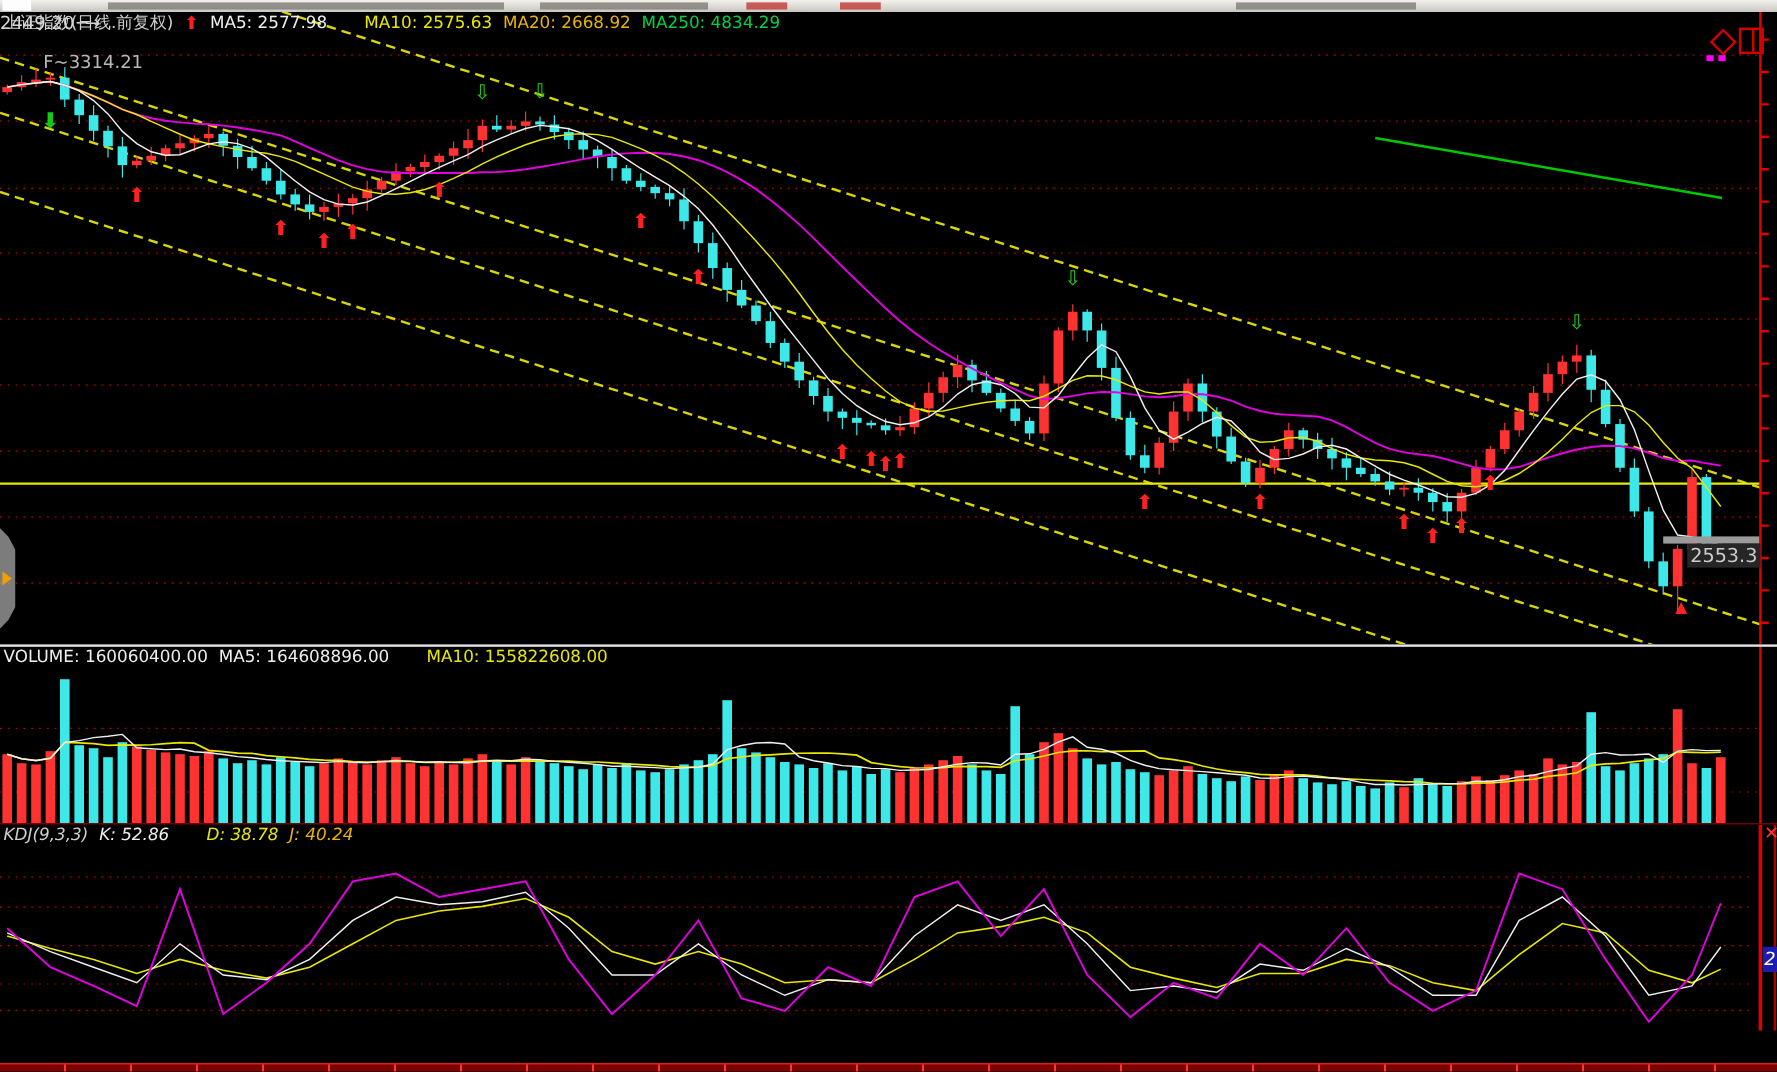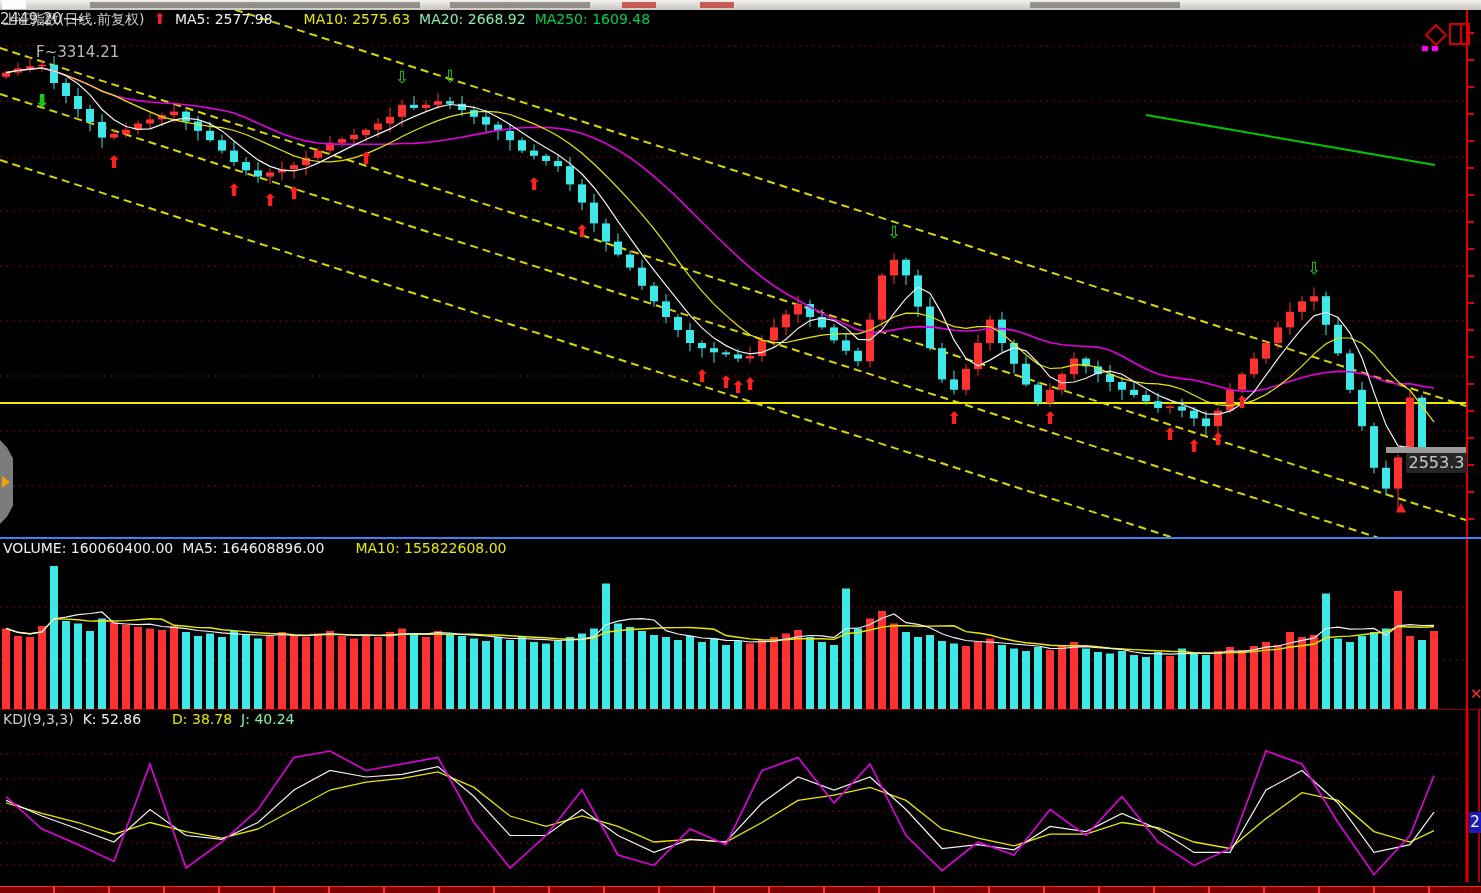--- a/index.html
+++ b/index.html
@@ -6,33 +6,33 @@
   body{width:1481px;height:893px;position:relative;overflow:hidden;
        font-family:"DejaVu Sans","Liberation Sans",sans-serif;}
   .pane{position:absolute;left:0;width:1481px;background:#000;overflow:hidden;}
   #toolbar{top:0;height:10px;width:1481px;position:absolute;
      background:linear-gradient(#f2f1ee,#c9c6c0);
      border-bottom:1px solid #8a8a8a;}
   #toolbar .white-chip{position:absolute;left:2px;top:0;width:24px;height:9px;background:#fdfdfd;}
   #toolbar .frag{position:absolute;top:2px;height:6px;background:#55524d;opacity:.55;}
   #toolbar .frag.red{background:#c23a34;opacity:.8;}
   #main-pane{top:10px;height:527px;}
-  #vol-pane{top:537px;height:176px;border-top:2px solid #3b82f6;}
-  #kdj-pane{top:709px;height:173px;border-top:1px solid #8d0000;}
+  #vol-pane{top:537px;height:176px;border-top:2px solid #e5e5e5;}
+  #kdj-pane{top:686px;height:173px;border-top:1px solid #8d0000;font-style:italic;}
   #bottom-axis{top:886px;height:7px;background:#7c0202;border-top:1px solid #ff2020;
      position:absolute;left:0;width:1481px;}
   #bottom-axis .ticks{position:absolute;inset:0;
      background:repeating-linear-gradient(90deg,transparent 0 53px,#ff3434 53px 55px);}
   svg{position:absolute;left:0;top:0;}
   .legend{position:absolute;left:3px;top:1px;display:flex;gap:9px;white-space:nowrap;
      font-size:14px;line-height:16px;z-index:5;justify-content:space-between;}
   .legend .t-title{color:#cfcfcf;}
   .legend .t-white{color:#eeeeee;}
   .legend .t-yellow{color:#e8e800;padding-left:22px;}
-  .legend .t-magenta{color:#86efac;}
+  .legend .t-magenta{color:#eab308;}
   .legend .t-green{color:#00d048;}
   .legend .t-redarrow{color:#ff2020;font-size:15px;}
   .flabel{position:absolute;color:#b8b8b8;font-size:15px;z-index:4;}
   #high-label{left:36px;top:33px;}
   #low-label{left:1300px;top:484px;display:flex;align-items:center;color:#d8d8d8;font-size:15px;}
   #low-label .arrow-glyph{letter-spacing:-2px;color:#d8d8d8;margin-left:2px;}
   #low-triangle{position:absolute;left:1396px;top:489px;color:#ff2222;font-size:13px;z-index:4;}
   #last-bar{position:absolute;left:1386px;top:437px;width:80px;height:6px;background:#9a9a9a;z-index:4;}
   #last-label{position:absolute;left:1406px;top:443px;width:61px;height:20px;background:#262626;
      color:#cccccc;font-size:16px;text-align:center;line-height:20px;z-index:4;}
@@ -366,21 +366,21 @@
       <line x1="1467" y1="455" x2="1474" y2="455" stroke="#e00000" stroke-width="2"></line>
       <line x1="1467" y1="482" x2="1474" y2="482" stroke="#e00000" stroke-width="2"></line>
       <line x1="1467" y1="509" x2="1474" y2="509" stroke="#e00000" stroke-width="2"></line>
     </svg>
   <div class="legend">
     <span class="t-title">上证指数(日线.前复权)</span>
     <span class="t-redarrow">⬆</span>
     <span class="t-white">MA5: 2577.98</span>
     <span class="t-yellow">MA10: 2575.63</span>
     <span class="t-magenta">MA20: 2668.92</span>
-    <span class="t-green">MA250: 1609.48</span>
+    <span class="t-green">MA250: 4834.29</span>
   </div>
   <div id="high-label" class="flabel">F~3314.21</div>
   <div id="low-label">
     <span>2449.20</span>
     <span class="arrow-glyph">─→</span>
   </div>
   <div id="low-triangle">▲</div>
   <div id="last-bar"></div>
   <div id="last-label">2553.3</div>
   <div id="icon-diamond"></div>

